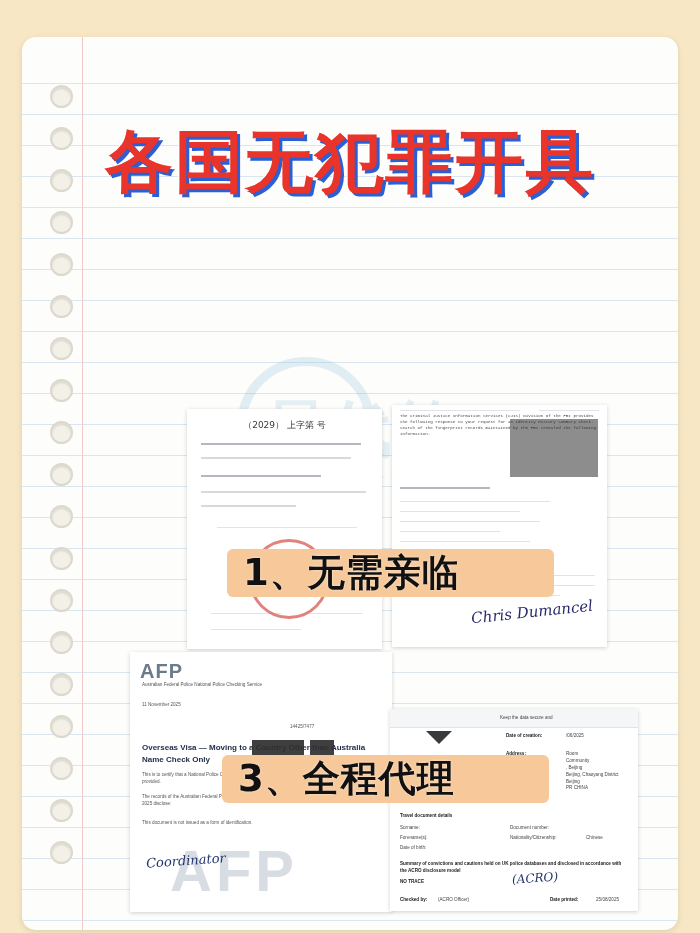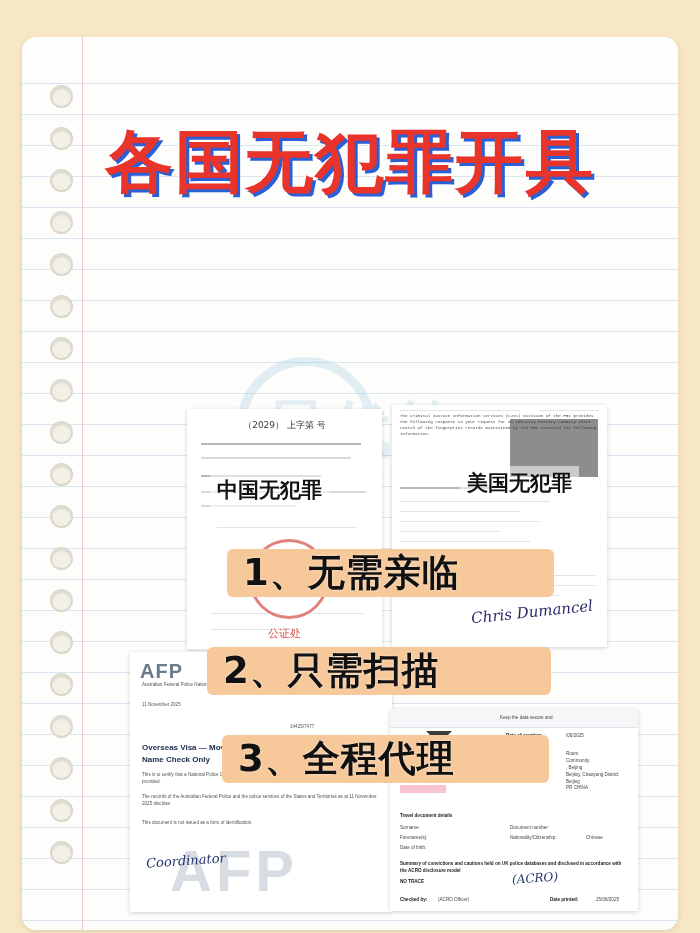--- a/index.html
+++ b/index.html
@@ -338,21 +338,21 @@
     font-family: "DejaVu Sans", "Liberation Sans", sans-serif;
     font-size: 37px;
     font-weight: bold;
     color: #111;
     letter-spacing: 1px;
     white-space: nowrap;
     text-shadow: 0 0 3px rgba(255,255,255,0.6);
   }
   #point-1 { left: 205px; top: 512px; width: 295px; }
   #point-2 { left: 185px; top: 610px; width: 312px; }
-  #point-3 { left: 200px; top: 698px; width: 295px; }
+  #point-3 { left: 200px; top: 718px; width: 295px; }
 </style>
 </head>
 <body>
 
 <div id="poster">
   <div class="page-bg"></div>
 
   <div class="paper">
     <div class="rules"></div>
     <div class="margin-line"></div>
@@ -375,44 +375,41 @@
         <div class="dl" style="left:14px; top:82px; width:165px;"></div>
         <div class="dl" style="left:14px; top:96px; width:95px;"></div>
         <div class="dl thin" style="left:30px; top:118px; width:140px;"></div>
         <div class="dl thin" style="left:24px; top:204px; width:70px;"></div>
         <div class="dl thin" style="left:120px; top:204px; width:56px;"></div>
         <div class="dl thin" style="left:24px; top:220px; width:90px;"></div>
       </div>
       <div class="seal">
         <div class="seal-star">★</div>
       </div>
-      <div class="seal-label">公证处</div>
-    </div>
-    <div class="caption" id="cap-cn">中国无犯罪</div>
+    </div>
 
     <div class="doc" id="doc-us">
       <div class="ustext">The Criminal Justice Information Services (CJIS) Division of the FBI provides the following response to your request for an Identity History Summary Check. Search of the fingerprint records maintained by the FBI revealed the following information.</div>
       <div class="doc-lines">
         <div class="dl thin" style="left:8px; top:5px; width:120px;"></div>
         <div class="dl thin" style="right:8px; top:5px; width:60px;"></div>
         <div class="dl dark" style="left:8px; top:82px; width:90px; height:2px;"></div>
         <div class="dl thin" style="left:8px; top:96px; width:150px;"></div>
         <div class="dl thin" style="left:8px; top:106px; width:120px;"></div>
         <div class="dl thin" style="left:8px; top:116px; width:140px;"></div>
         <div class="dl thin" style="left:8px; top:126px; width:100px;"></div>
         <div class="dl thin" style="left:8px; top:136px; width:130px;"></div>
         <div class="dl thin" style="left:8px; top:146px; width:110px;"></div>
         <div class="dl thin" style="left:8px; top:170px; width:195px;"></div>
         <div class="dl thin" style="left:8px; top:180px; width:195px;"></div>
         <div class="dl thin" style="left:8px; top:190px; width:160px;"></div>
       </div>
       <div class="redact" style="left:118px; top:14px; width:88px; height:58px; opacity:0.55;"></div>
       <div class="signature">Chris Dumancel</div>
     </div>
-    <div class="caption" id="cap-us">美国无犯罪</div>
 
     <div class="doc" id="doc-au">
       <div class="afp-logo">AFP</div>
       <div class="afp-ghost">AFP</div>
       <div class="afp-sm" style="top:30px;">Australian Federal Police
 National Police Checking Service</div>
       <div class="afp-sm" style="top:50px;">11 November 2025</div>
       <div class="afp-sm" style="top:72px; left:160px;">14425/7477</div>
       <div class="afp-title">Overseas Visa — Moving to a Country Other than Australia
 Name Check Only</div>
@@ -451,23 +448,20 @@
       <div class="uk-sm uk-bold" style="left:160px; top:188px;">Date printed:</div>
       <div class="uk-sm" style="left:206px; top:188px;">25/08/2025</div>
       <div class="pinkbar" style="left:10px; top:64px; width:60px; height:8px;"></div>
       <div class="pinkbar" style="left:10px; top:76px; width:46px; height:8px;"></div>
       <div class="afp-sig" style="left:auto; right:80px; bottom:26px; font-size:12px;">(ACRO)</div>
     </div>
 
     <div class="point" id="point-1">
       <span class="ptxt">1、无需亲临</span>
     </div>
-    <div class="point" id="point-2">
-      <span class="ptxt">2、只需扫描</span>
-    </div>
     <div class="point" id="point-3">
       <span class="ptxt">3、全程代理</span>
     </div>
 
     <div class="spiral" id="spiral">
         <div class="hole" style="top: 0px;"></div>
         <div class="hole" style="top: 42px;"></div>
         <div class="hole" style="top: 84px;"></div>
         <div class="hole" style="top: 126px;"></div>
         <div class="hole" style="top: 168px;"></div>

